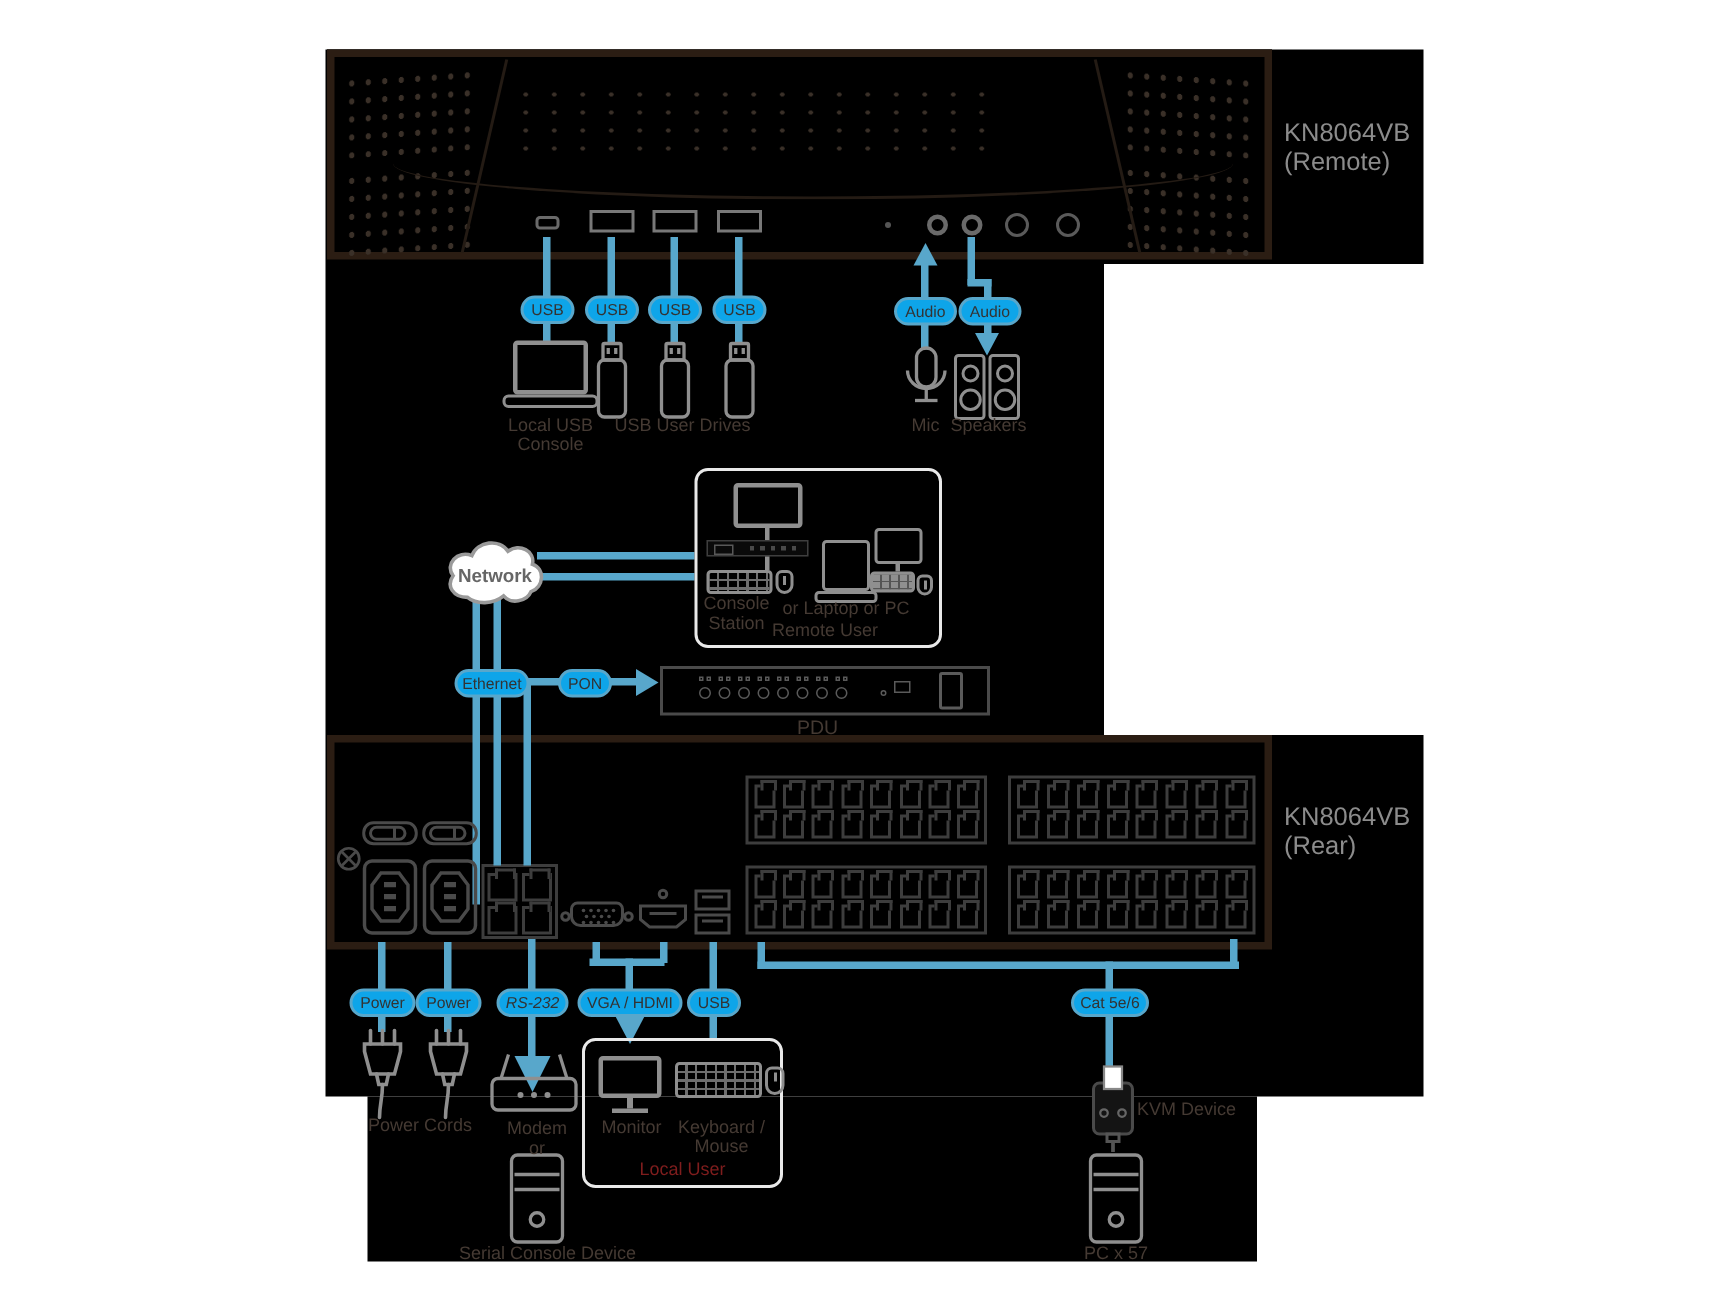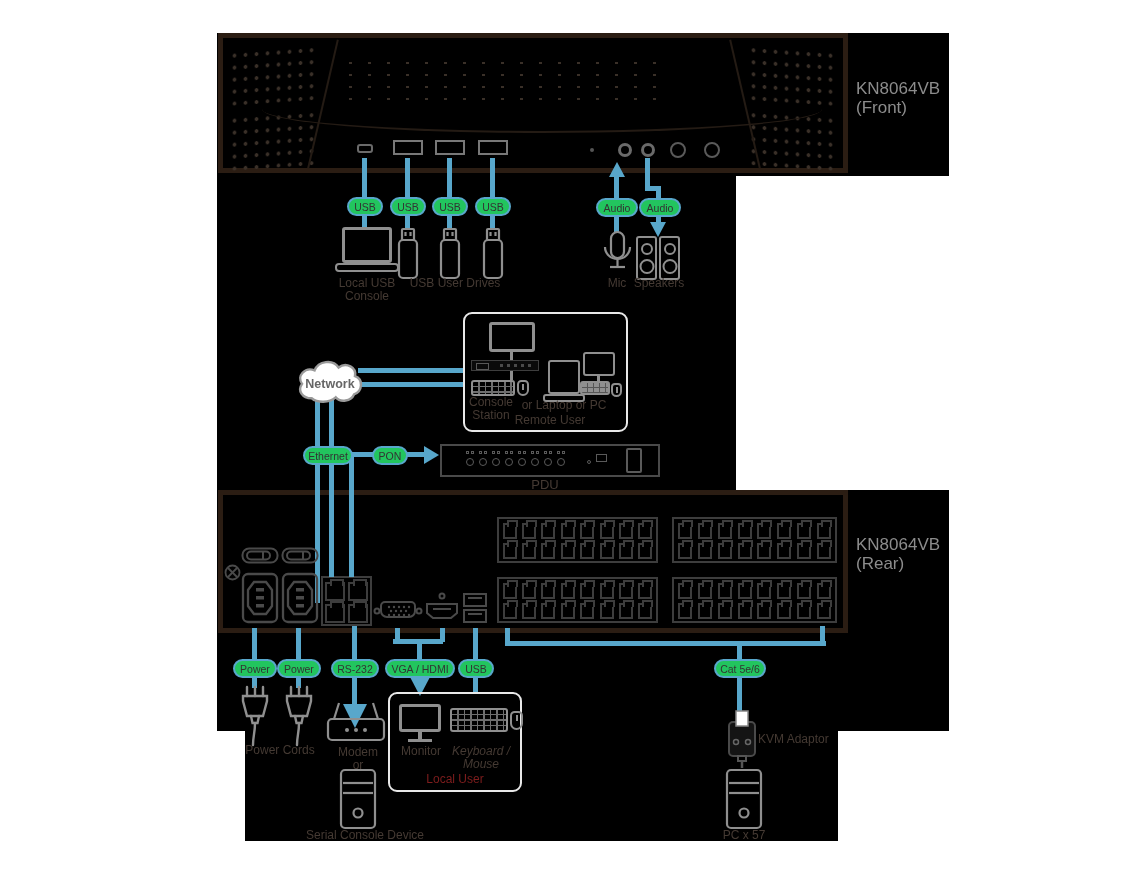--- a/index.html
+++ b/index.html
@@ -10,21 +10,21 @@
   .blk{position:absolute;background:#000;}
   .device{position:absolute;background:#000;border:5px solid #2B1D13;z-index:1;}
   .vent{position:absolute;background-image:radial-gradient(#3A3028 1.7px,transparent 2px);
         background-size:11px 12px;z-index:2;}
   .ventc{position:absolute;background-image:radial-gradient(#3A3028 1.7px,transparent 2px);
         background-size:19px 12px;z-index:2;}
   .faceline{position:absolute;width:2px;background:#241B14;z-index:2;}
   .facecurve{position:absolute;border-bottom:2px solid #241B14;border-radius:50%;z-index:2;}
   .vline{position:absolute;width:5px;background:#58A7CB;z-index:3;}
   .hline{position:absolute;height:5px;background:#58A7CB;z-index:3;}
-  .pill{position:absolute;height:19px;background:#22c55e;border:2.5px solid #58A7CB;border-radius:11px;
+  .pill{position:absolute;height:19px;background:#0ea5e9;border:2.5px solid #58A7CB;border-radius:11px;
         color:#333;font-size:10.5px;display:flex;align-items:center;justify-content:center;
         z-index:6;white-space:nowrap;}
   .cap{position:absolute;color:#453A33;font-size:12px;line-height:13px;text-align:center;z-index:5;}
   .model{position:absolute;color:#8C8C8C;font-size:17px;line-height:19px;z-index:5;}
   .wbox{position:absolute;border:2.5px solid #E9E9E9;border-radius:9px;z-index:4;background:transparent;}
   .port{position:absolute;border:2px solid #787878;z-index:3;}
   .rj45,.rj45s{position:absolute;border:2px solid #3D3D3D;z-index:3;}
   .rj45::before{content:'';position:absolute;top:-5px;left:3px;width:10px;height:5px;
         border:2px solid #3D3D3D;border-bottom:none;background:#000;}
   .rj45s::before{content:'';position:absolute;top:-5px;left:2px;width:7px;height:5px;
@@ -81,21 +81,21 @@
   <div class="port" style="left:435px;top:140px;width:30px;height:15px;"></div>
   <div class="port" style="left:478px;top:140px;width:30px;height:15px;"></div>
   <div class="abs" style="left:590px;top:148px;width:4px;height:4px;border-radius:50%;background:#555;z-index:3;"></div>
   <div class="jack" style="left:618px;top:143px;width:14px;height:14px;"></div>
   <div class="jack" style="left:641px;top:143px;width:14px;height:14px;"></div>
   <div class="ocirc" style="left:670px;top:142px;width:16px;height:16px;"></div>
   <div class="ocirc" style="left:704px;top:142px;width:16px;height:16px;"></div>
 
   <div class="model" style="left:856px;top:79px;">
     <div>KN8064VB</div>
-    <div>(Front)</div>
+    <div>(Remote)</div>
   </div>
 
   <div class="vline" style="left:362px;top:158px;height:72px;"></div>
   <div class="vline" style="left:405px;top:158px;height:70px;"></div>
   <div class="vline" style="left:447px;top:158px;height:70px;"></div>
   <div class="vline" style="left:490px;top:158px;height:70px;"></div>
   <div class="arr" style="left:609px;top:162px;border-left:8px solid transparent;border-right:8px solid transparent;border-bottom:15px solid #58A7CB;"></div>
   <div class="vline" style="left:614px;top:175px;height:58px;"></div>
   <div class="vline" style="left:645px;top:158px;height:32px;"></div>
   <div class="hline" style="left:645px;top:186px;width:16px;"></div>
@@ -382,21 +382,21 @@
   <div class="hline" style="left:505px;top:641px;width:321px;"></div>
   <div class="vline" style="left:820px;top:626px;height:20px;"></div>
   <div class="vline" style="left:737px;top:641px;height:71px;"></div>
 
   <div class="pill" style="left:233px;top:659px;width:44px;">
       <span>Power</span>
     </div>
   <div class="pill" style="left:277px;top:659px;width:44px;">
       <span>Power</span>
     </div>
-  <div class="pill" style="left:331px;top:659px;width:48px;">
+  <div class="pill" style="left:331px;top:659px;width:48px;font-style:italic;">
       <span>RS-232</span>
     </div>
   <div class="pill" style="left:385px;top:659px;width:70px;">
       <span>VGA / HDMI</span>
     </div>
   <div class="pill" style="left:458px;top:659px;width:36px;">
       <span>USB</span>
     </div>
   <div class="pill" style="left:714px;top:659px;width:52px;">
       <span>Cat 5e/6</span>
@@ -440,32 +440,32 @@
   </svg>
   <div class="cap" style="left:300px;top:829px;width:130px;">Serial Console Device</div>
 
   <div class="wbox" style="left:388px;top:692px;width:134px;height:100px;"></div>
   <div class="monitor" style="left:399px;top:704px;width:42px;height:28px;"></div>
   <div class="bar" style="left:418px;top:732px;width:4px;height:7px;"></div>
   <div class="bar" style="left:408px;top:739px;width:24px;height:3px;"></div>
   <div class="kb" style="left:450px;top:708px;width:58px;height:24px;"></div>
   <div class="mouse" style="left:510px;top:711px;width:13px;height:19px;"></div>
   <div class="cap" style="left:395px;top:745px;width:52px;">Monitor</div>
-  <div class="cap" style="left:446px;top:745px;width:70px;font-style:italic;">Keyboard / Mouse</div>
+  <div class="cap" style="left:446px;top:745px;width:70px;">Keyboard / Mouse</div>
   <div class="cap" style="left:413px;top:773px;width:84px;color:#7f1d1d;">Local User</div>
 
   <svg style="left:727px;top:710px;" width="30" height="58" viewBox="0 0 30 58">
     <rect x="2" y="12" width="26" height="34" rx="4" fill="#141414" stroke="#4A4A4A" stroke-width="2"></rect>
     <rect x="9" y="1" width="12" height="15" fill="#fff" stroke="#888" stroke-width="1.5"></rect>
     <circle cx="9" cy="32" r="2.5" fill="none" stroke="#666" stroke-width="1.5"></circle>
     <circle cx="21" cy="32" r="2.5" fill="none" stroke="#666" stroke-width="1.5"></circle>
     <path d="M11,46 h8 v5 h-8 z" fill="none" stroke="#555" stroke-width="2"></path>
     <line x1="15" y1="51" x2="15" y2="58" stroke="#555" stroke-width="2.5"></line>
   </svg>
-  <div class="cap" style="left:758px;top:733px;width:90px;text-align:left;">KVM Adaptor</div>
+  <div class="cap" style="left:758px;top:733px;width:90px;text-align:left;">KVM Device</div>
   <svg style="left:725px;top:768px;" width="38" height="62" viewBox="0 0 38 62" fill="none" stroke="#8F8F8F" stroke-width="2.2">
     <rect x="2" y="2" width="34" height="58" rx="4"></rect>
       <line x1="4" y1="15" x2="34" y2="15"></line>
       <line x1="4" y1="25" x2="34" y2="25"></line>
       <circle cx="19" cy="45" r="4.5"></circle>
   </svg>
   <div class="cap" style="left:713px;top:829px;width:62px;">PC x 57</div>
 
 </div>
 

